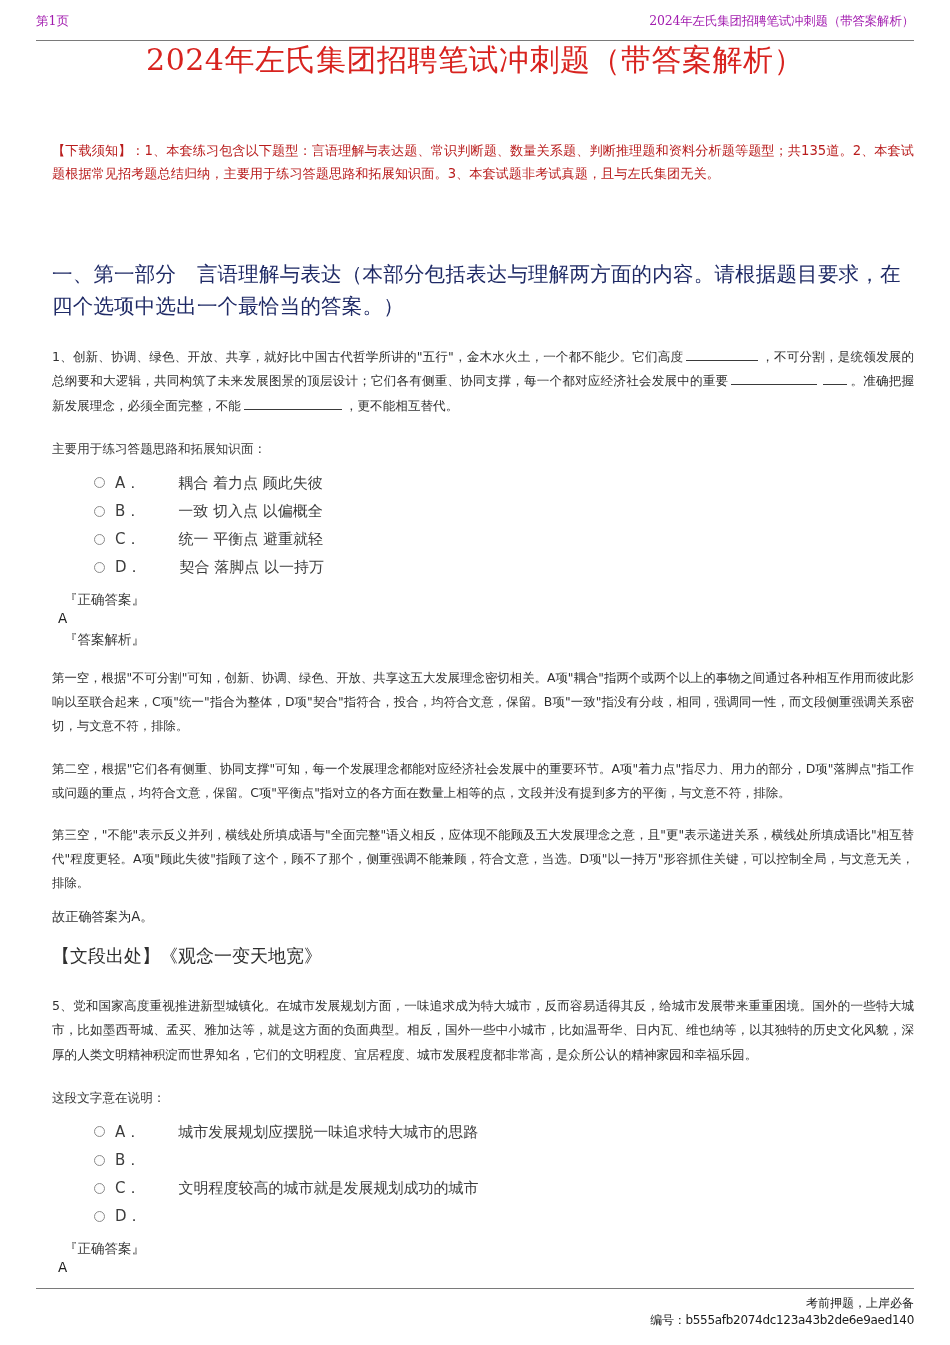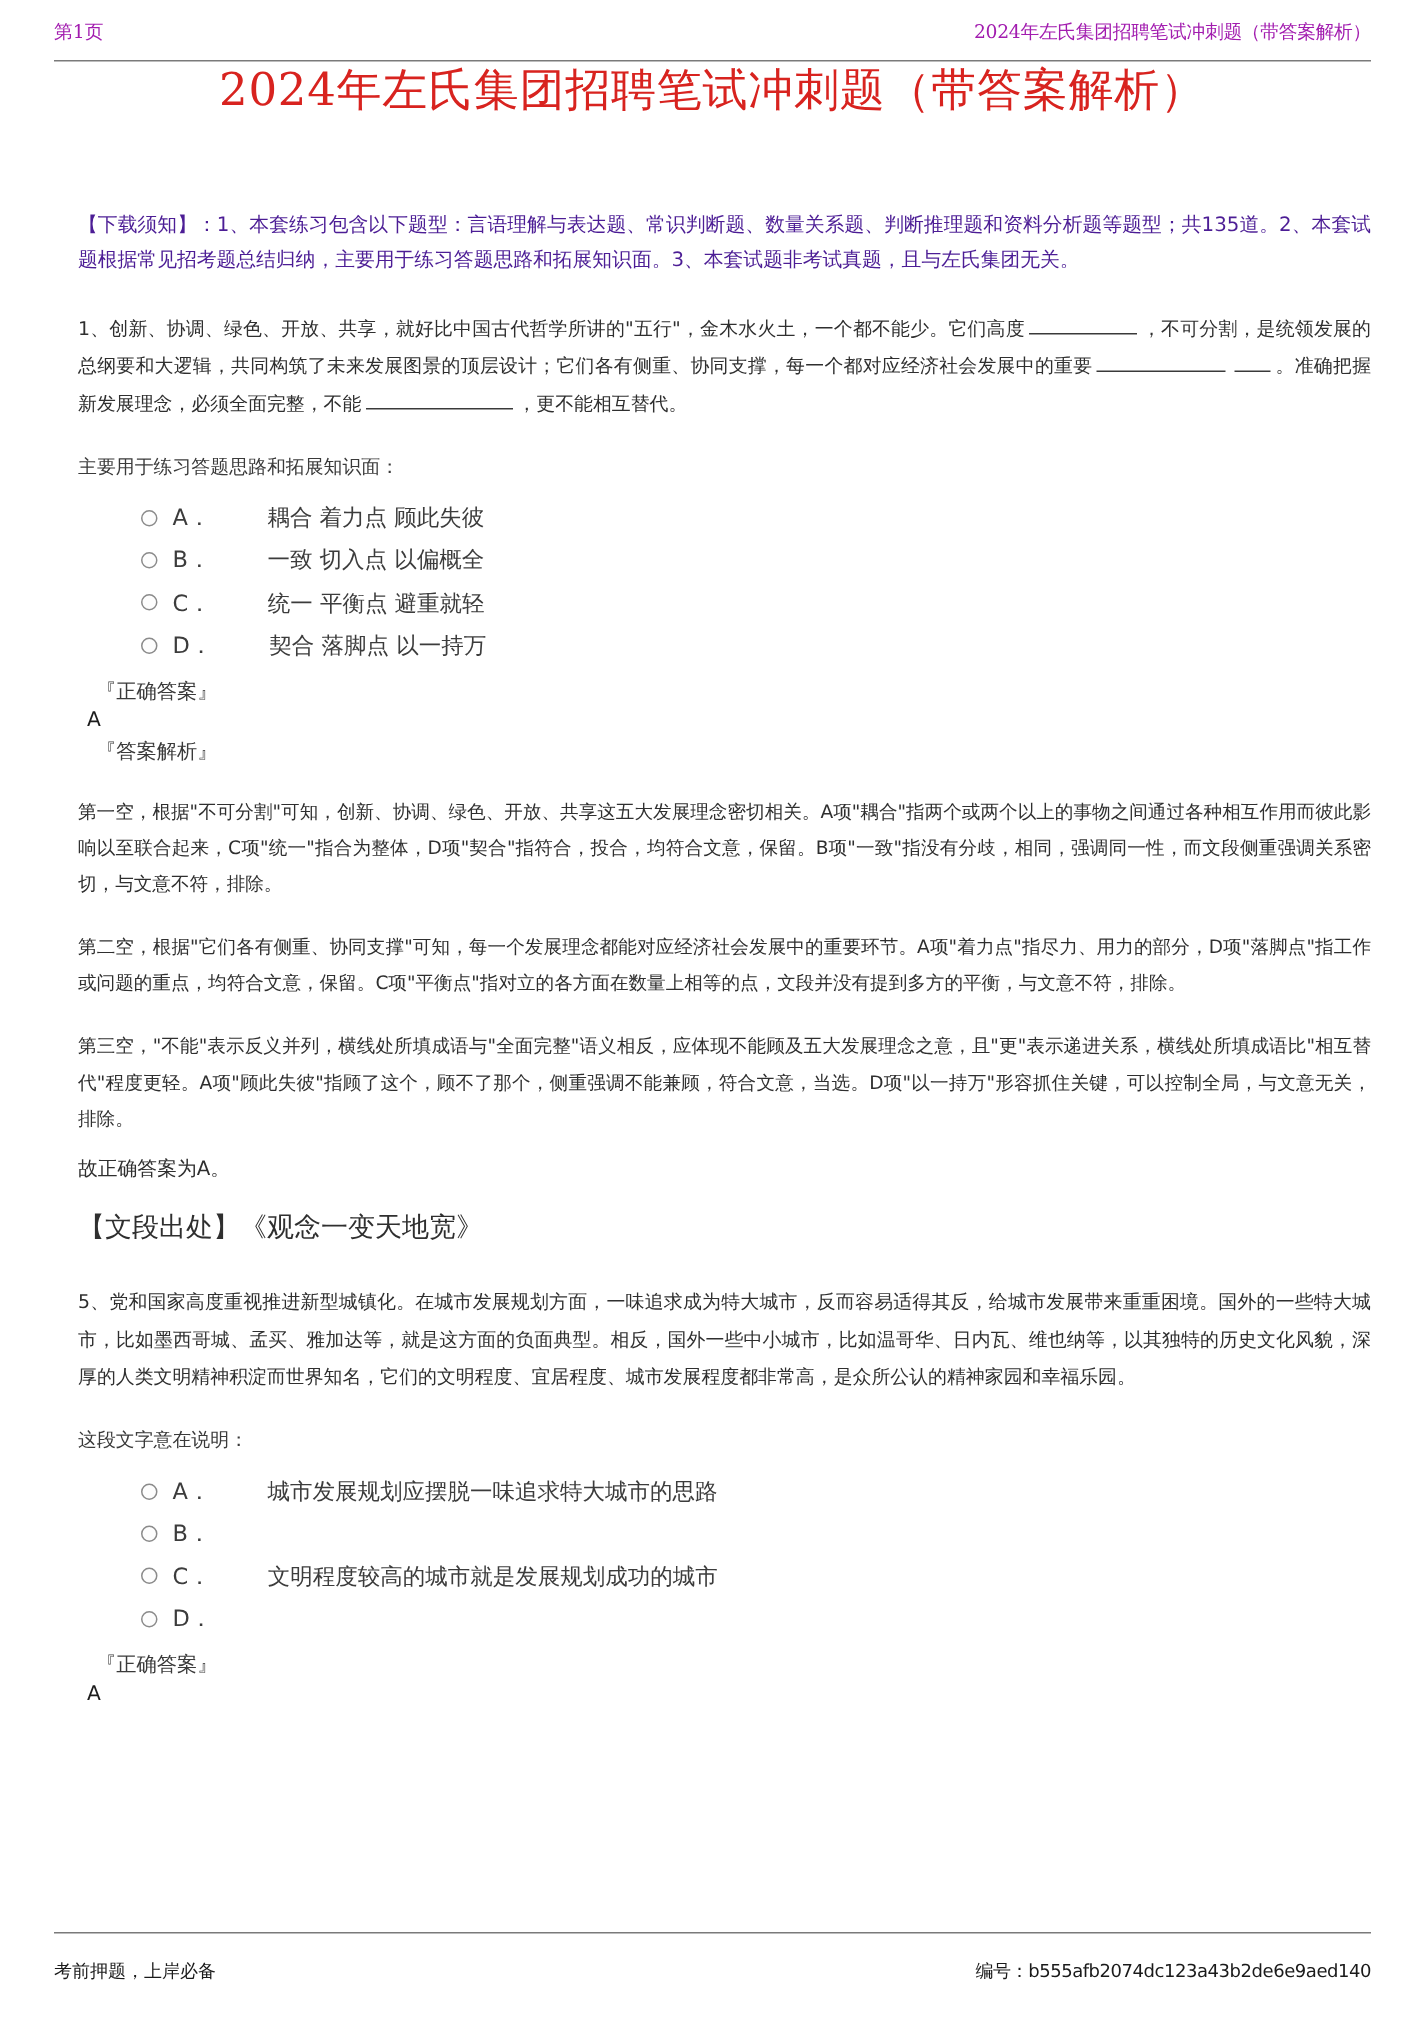--- a/index.html
+++ b/index.html
@@ -68,21 +68,21 @@
     position: absolute;
     top: 140px;
     left: 52px;
     width: 862px;
   }
 
   .notice {
     font-family: "DejaVu Sans", "Liberation Sans", sans-serif;
     font-size: 13.2px;
     line-height: 1.72;
-    color: #4c1d95;
+    color: #b91c1c;
     text-align: justify;
     text-justify: inter-ideograph;
     margin: 0 0 0 0;
   }
 
   .section-heading {
     margin-top: 74px;
     color: #1f2a66;
     font-family: "DejaVu Serif", "Liberation Serif", serif;
     font-size: 20.5px;
@@ -208,20 +208,21 @@
     right: 36px;
     height: 28px;
     border-top: 1px solid #7a7a7a;
     display: flex;
     align-items: flex-end;
     justify-content: space-between;
     font-family: "DejaVu Serif", "Liberation Serif", serif;
     font-size: 12px;
     color: #1a1a1a;
     padding-top: 6px;
+    flex-direction: column;
   }
   .ftr-right {
     font-family: "DejaVu Sans", "Liberation Sans", sans-serif;
     font-size: 12px;
     letter-spacing: -0.3px;
     white-space: nowrap;
   }
   .ftr-right .code-label {
     font-family: "DejaVu Serif", "Liberation Serif", serif;
   }
@@ -235,20 +236,21 @@
     <span class="hdr-left">第1页</span>
     <span class="hdr-right">2024年左氏集团招聘笔试冲刺题（带答案解析）</span>
   </div>
 
   <div class="doc-title">2024年左氏集团招聘笔试冲刺题（带答案解析）</div>
 
   <div class="content">
 
     <p class="notice">【下载须知】：1、本套练习包含以下题型：言语理解与表达题、常识判断题、数量关系题、判断推理题和资料分析题等题型；共135道。2、本套试题根据常见招考题总结归纳，主要用于练习答题思路和拓展知识面。3、本套试题非考试真题，且与左氏集团无关。</p>
 
+    <div class="section-heading">一、第一部分　言语理解与表达（本部分包括表达与理解两方面的内容。请根据题目要求，在四个选项中选出一个最恰当的答案。）</div>
 
     <div class="question-block">
 
       <div class="q-stem">
         <span>1、创新、协调、绿色、开放、共享，就好比中国古代哲学所讲的"五行"，金木水火土，一个都不能少。它们高度</span><span class="blank w1"></span><span>，不可分割，是统领发展的总纲要和大逻辑，共同构筑了未来发展图景的顶层设计；它们各有侧重、协同支撑，每一个都对应经济社会发展中的重要</span><span class="blank w2"></span><span class="blank w3"></span><span>。准确把握新发展理念，必须全面完整，不能</span><span class="blank w4"></span><span>，更不能相互替代。</span>
       </div>
 
       <div class="q-prompt">主要用于练习答题思路和拓展知识面：</div>
 
       <div class="options">

